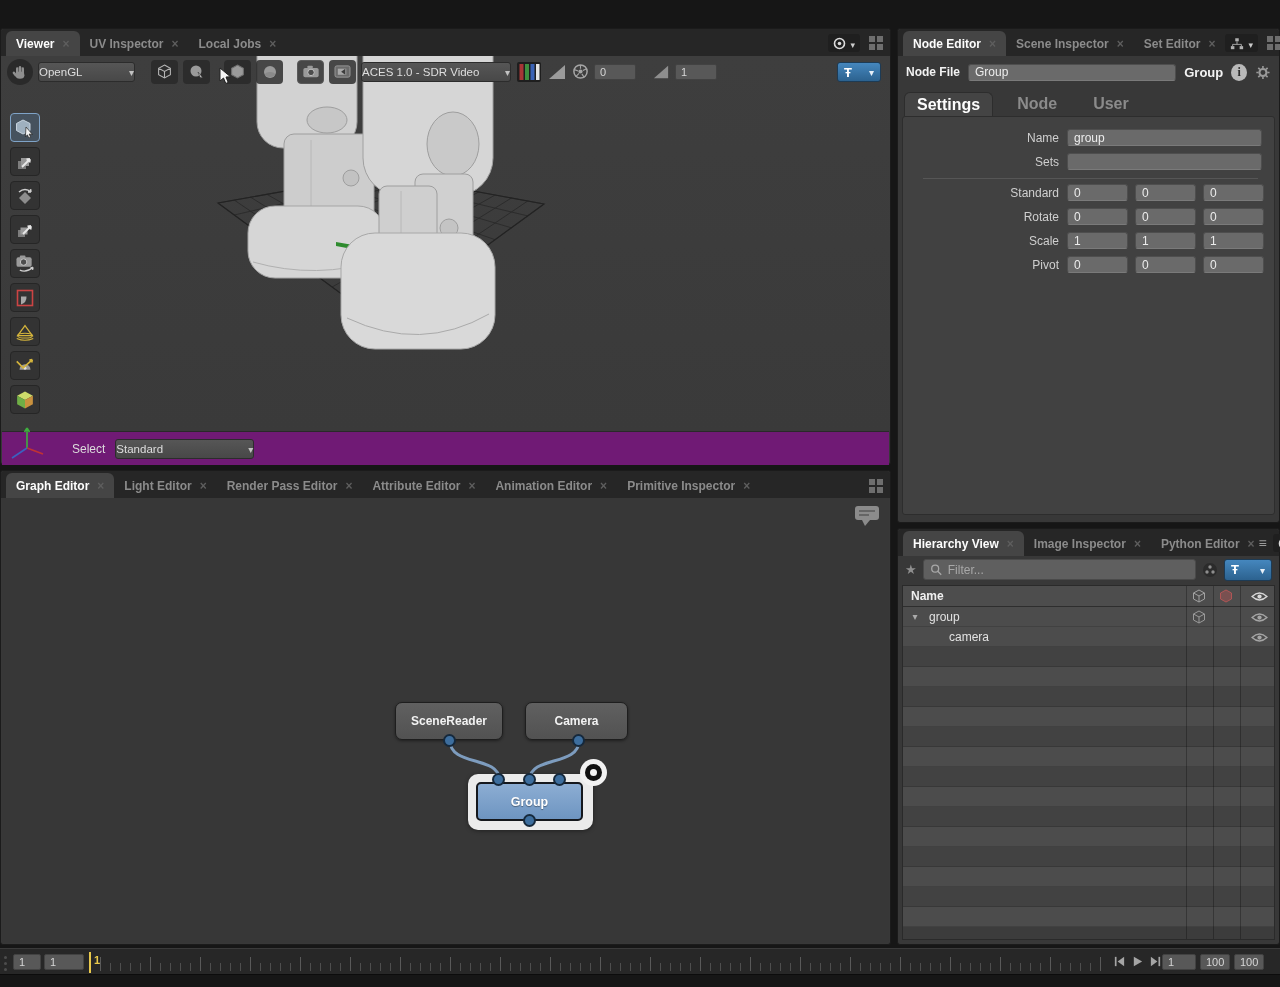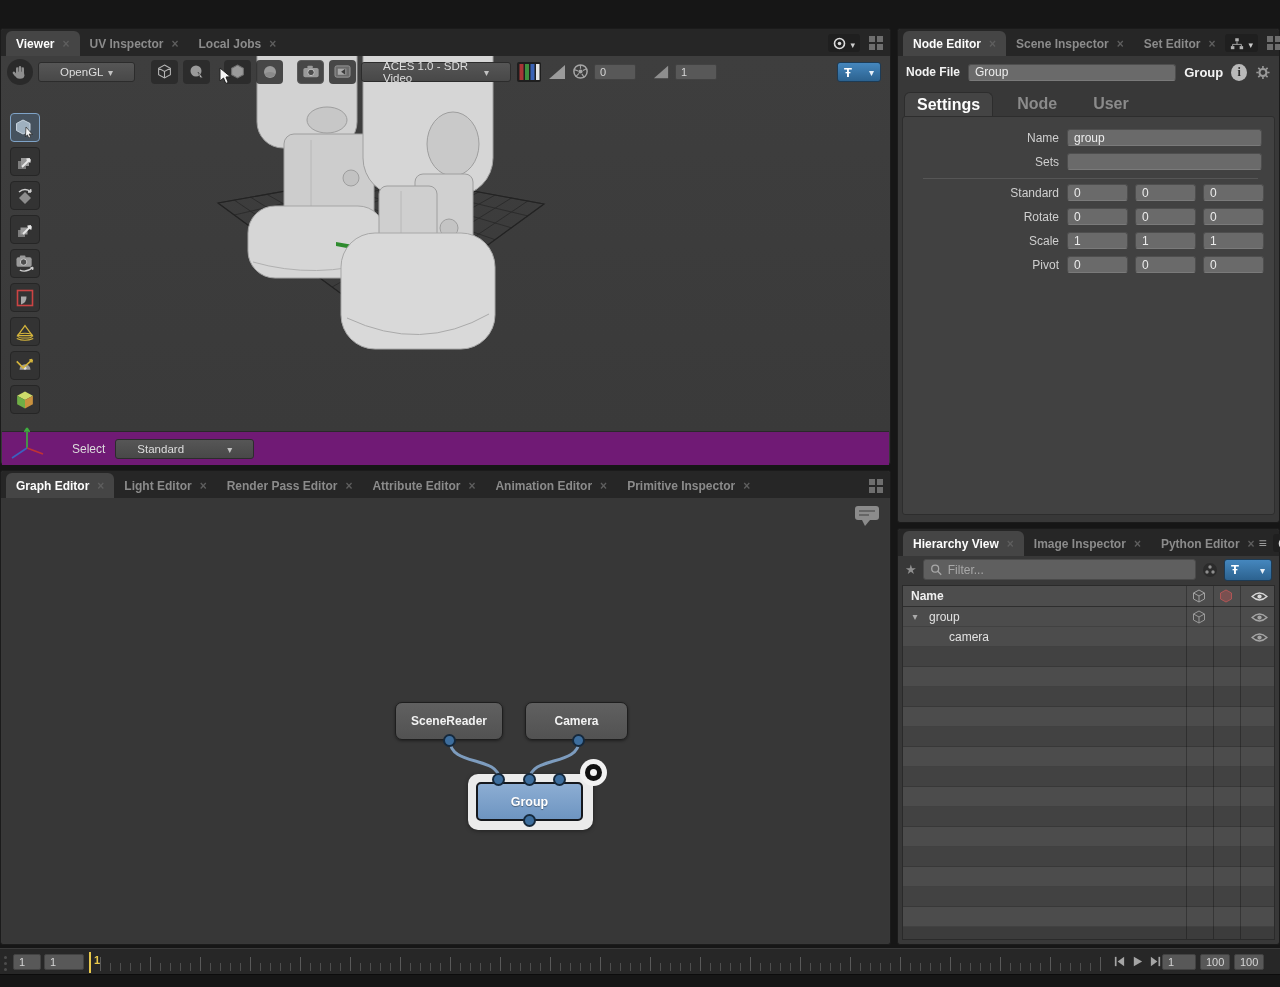--- a/index.html
+++ b/index.html
@@ -30,21 +30,21 @@
   .tab-close::before { content:"×"; }
   .tabbar-icons { margin-left:auto; display:flex; align-items:center; gap:8px; padding:0 6px 4px 0; }
   .icon-btn { background:#1f1f1f; border-radius:3px; display:flex; align-items:center; gap:4px;
               padding:2px 5px; height:18px; }
   .icon-btn .arr::after { content:"▾"; font-size:9px; color:#cccccc; }
   .hamburger { color:#9a9a9a; font-size:14px; font-weight:bold; line-height:1; }
   .hamburger::before { content:"≡"; }
 
   
   .dd { background:linear-gradient(#565656,#484848); border:1px solid #2c2c2c; border-radius:3px;
-        color:#dedede; font-size:11.5px; display:flex; align-items:center; padding:0 21px; height:20px; }
+        color:#dedede; font-size:11.5px; display:flex; align-items:center; padding:0 0; height:20px; }
   .dd .arr { margin-left:auto; }
   .dd .arr::after { content:"▾"; font-size:10px; color:#c2c2c2; }
 
   
   .nfield { background:#6a6a6a; border:1px solid #4e4e4e; border-bottom-color:#7a7a7a; border-radius:3px;
             color:#ececec; font-size:12px; padding:0 6px; height:17px; font-family:inherit; outline:none; }
   .tl-field { background:#585858; border:1px solid #424242; border-radius:2px; color:#d6d6d6;
               font-size:11px; padding:0 5px; height:16px; font-family:inherit; outline:none; }
 
   

